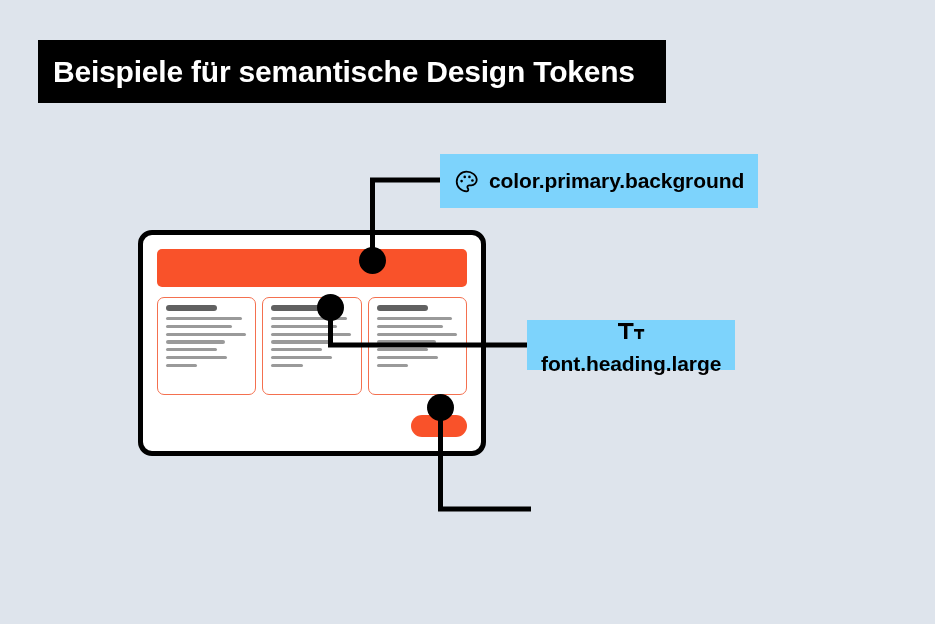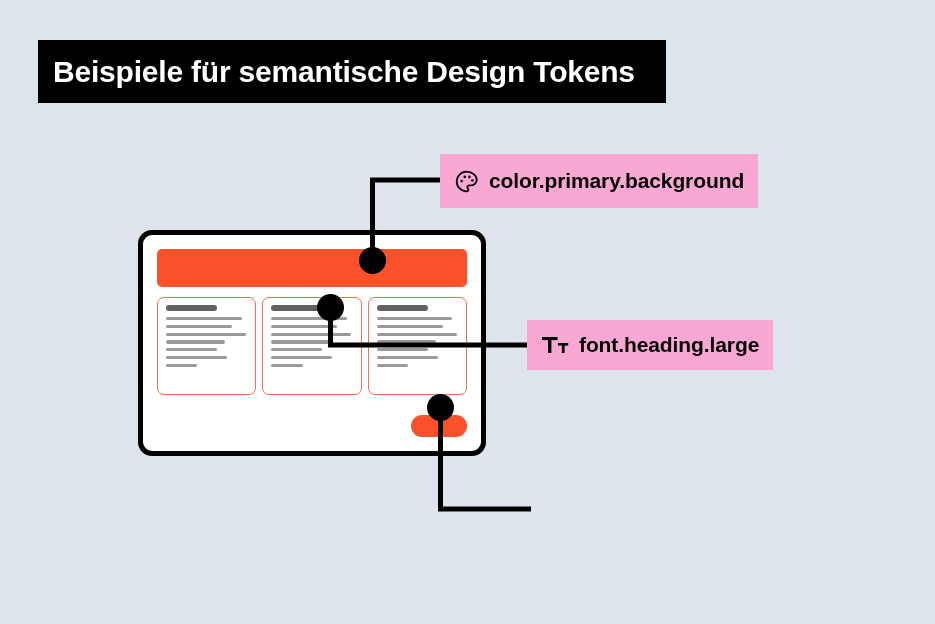--- a/index.html
+++ b/index.html
@@ -127,21 +127,21 @@
     border-radius: 50%;
     z-index: 6;
   }
   #dot-1 { left: 359px; top: 247px; width: 27px; height: 27px; }
   #dot-2 { left: 317px; top: 294px; width: 27px; height: 27px; }
   #dot-3 { left: 427px; top: 394px; width: 27px; height: 27px; }
 
   
   .label-box {
     position: absolute;
-    background: #f9a8d4;
+    background: #7dd3fc;
     display: flex;
     align-items: center;
     gap: 10px;
     padding: 0 14px;
     z-index: 7;
     white-space: nowrap;
   }
   .label-text {
     font-size: 21px;
     font-weight: bold;
@@ -150,21 +150,21 @@
     font-family: "Liberation Sans", sans-serif;
   }
   .label-icon {
     display: flex;
     align-items: center;
     justify-content: center;
     flex: 0 0 auto;
   }
 
   #label-1 { left: 440px; top: 154px; height: 54px; }
-  #label-2 { left: 527px; top: 320px; height: 50px; }
+  #label-2 { left: 527px; top: 320px; height: 50px; flex-direction: column; }
   #label-3 { left: 527px; top: 484px; height: 50px; }
 </style>
 </head>
 <body>
 
 <div id="stage">
 
   <div class="title-bar">
     <span class="title-text">Beispiele für semantische Design Tokens</span>
   </div>

